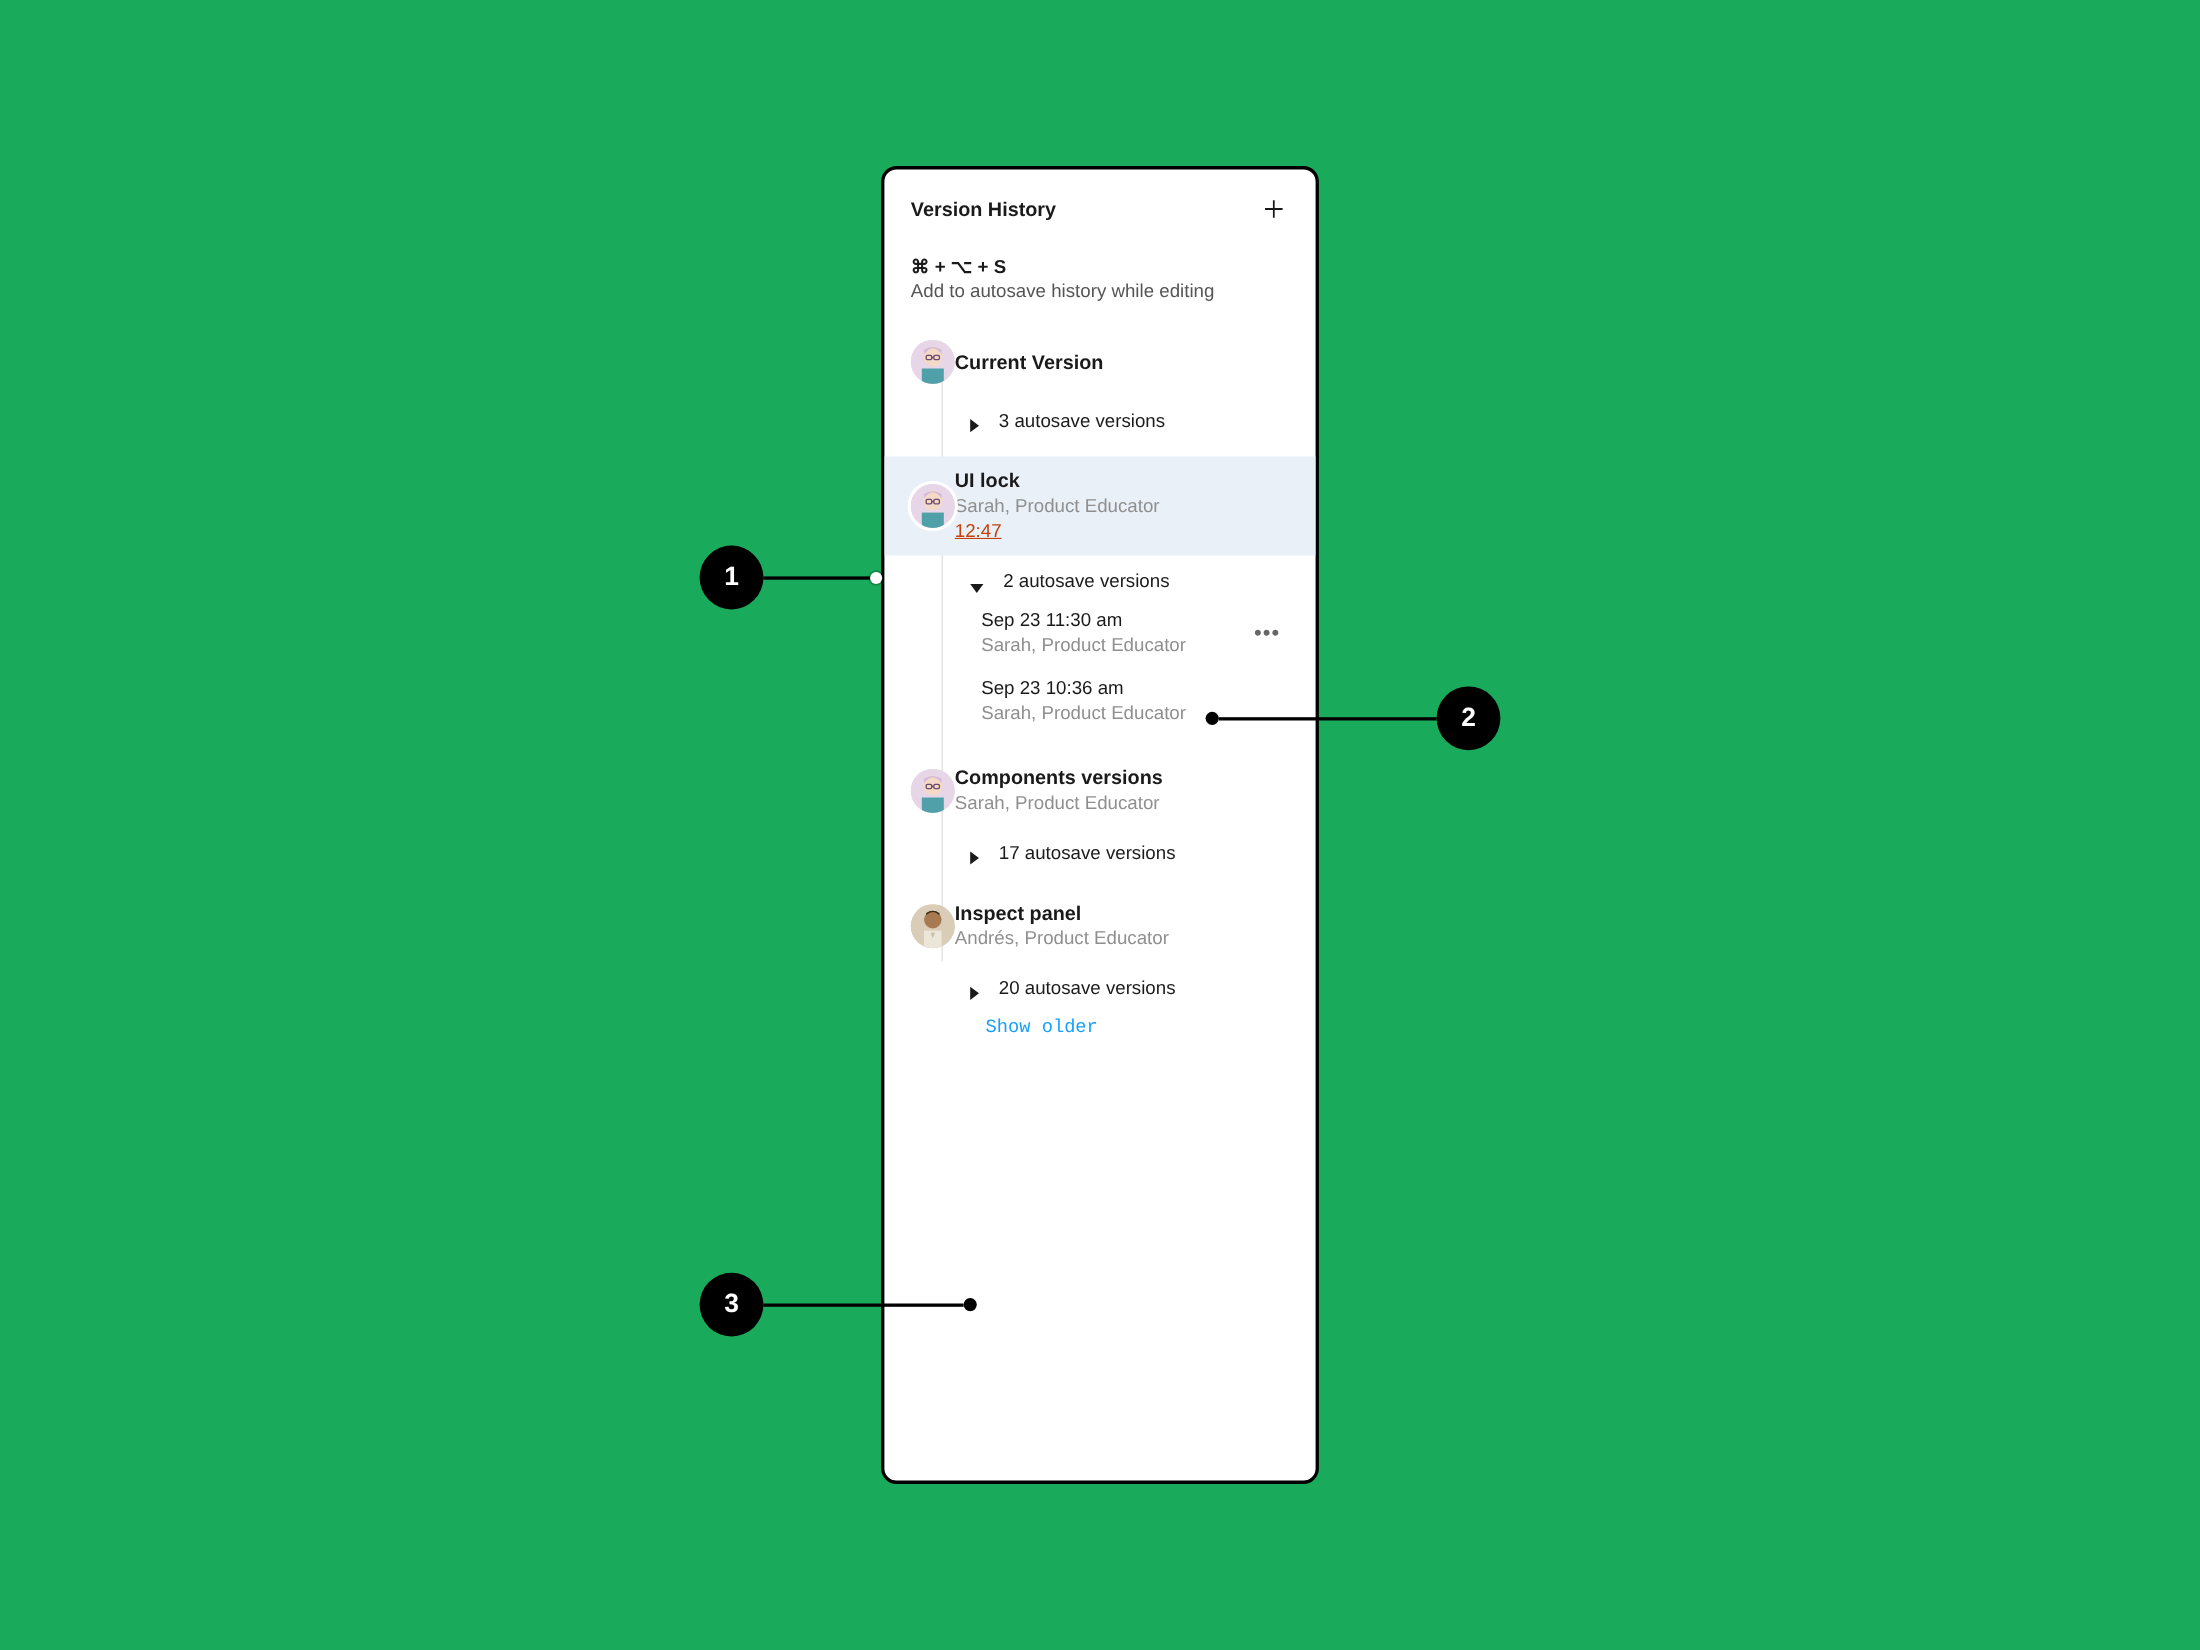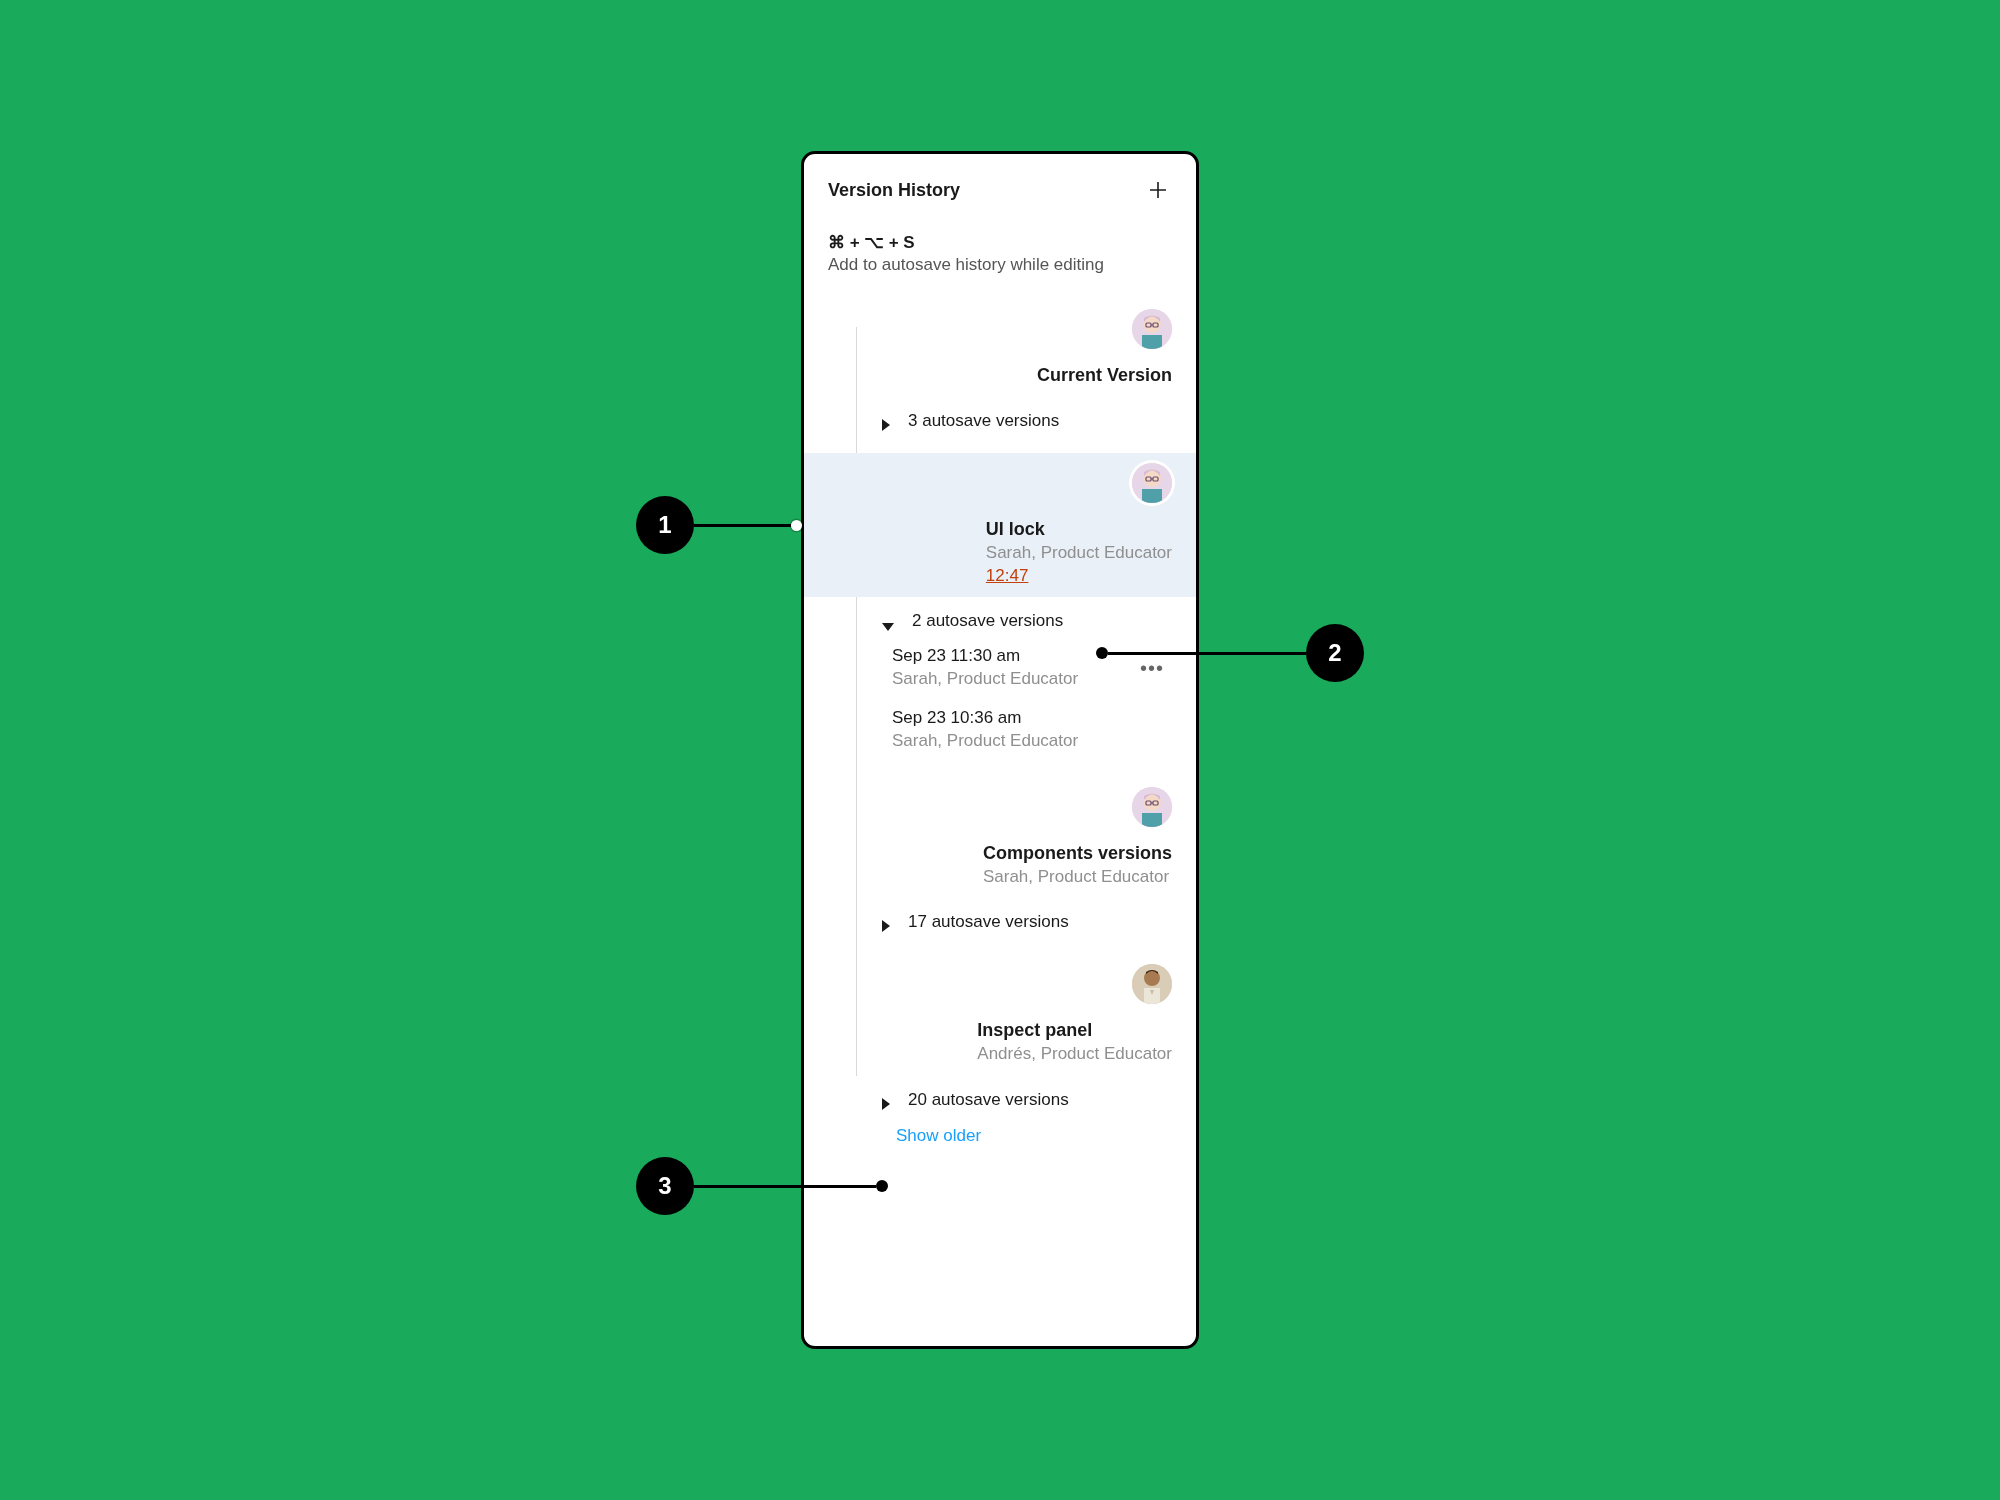--- a/index.html
+++ b/index.html
@@ -76,23 +76,22 @@
 
   .entry {
     position: relative;
     padding: 10px 24px 10px 24px;
   }
   .entry.selected {
     background: #e9f0f8;
   }
   .entry-row {
     display: flex;
-    align-items: flex-end;
-    gap: 14px;
-    flex-direction: column;
+    align-items: center;
+    gap: 0;
   }
   .avatar {
     width: 40px; height: 40px;
     border-radius: 50%;
     flex-shrink: 0;
     position: relative;
     z-index: 1;
     background: #e6d6e8;
     overflow: hidden;
   }
@@ -160,20 +159,21 @@
     color: #666;
     font-size: 20px;
     letter-spacing: 1px;
     padding: 0 4px 0 10px;
     cursor: pointer;
     line-height: 1.2;
   }
 
   .show-older {
     padding: 10px 40px 10px 92px;
+    font-family: Liberation Mono, monospace;
   }
   .show-older a {
     color: #18a0fb;
     font-size: 17px;
     text-decoration: none;
     cursor: pointer;
   }
 
   
   .callout {

